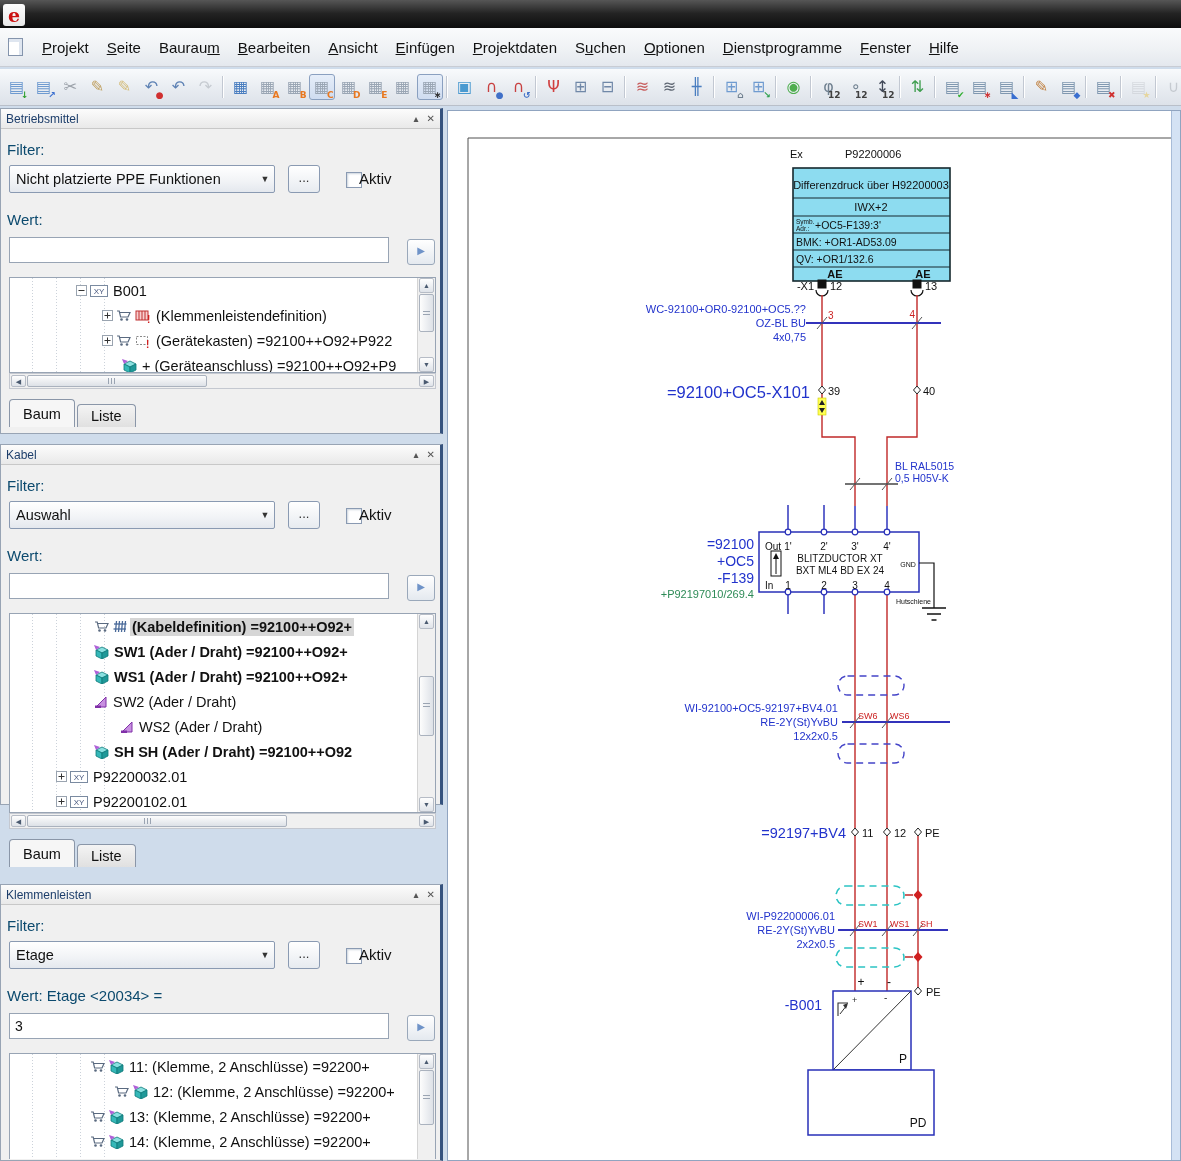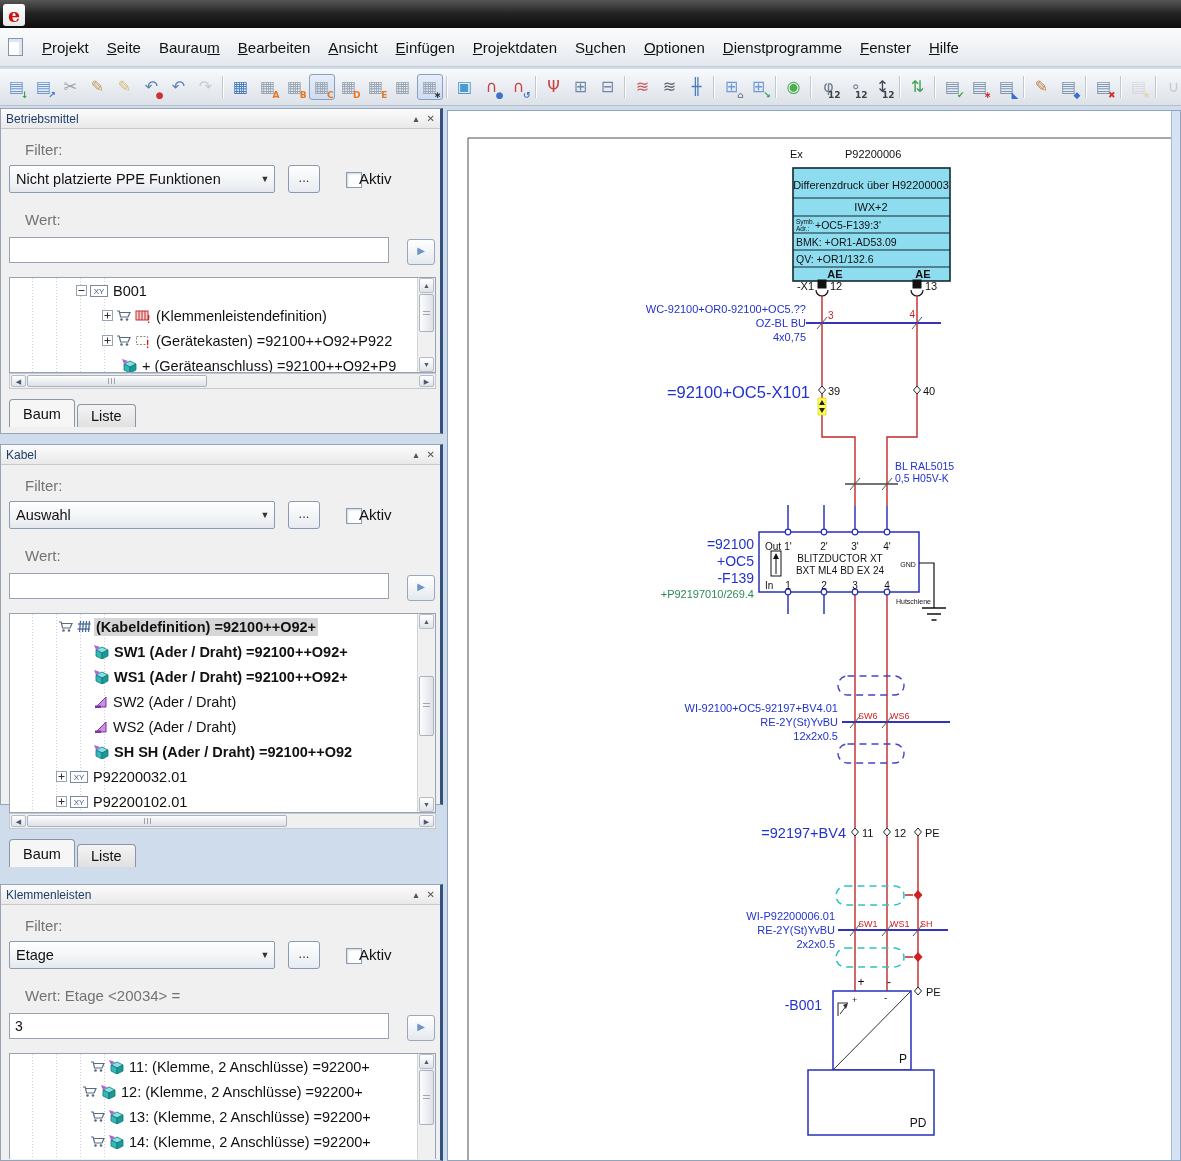--- a/index.html
+++ b/index.html
@@ -36,21 +36,21 @@
   .tb-ov{position:absolute;right:0px;bottom:-1px;font-size:9px;font-weight:bold;font-family:"DejaVu Sans",sans-serif;}
   .tb-sep{width:1px;height:22px;background:#c2c8d2;margin:0 3px;flex:0 0 auto;border-right:1px solid #fff;}
   
   .left-col{position:absolute;left:0;top:108px;width:443px;bottom:0;}
   .panel{position:absolute;left:0;width:443px;background:#f0f0f0;
     border:1px solid #98a4b4;border-right:3px solid #35527e;box-sizing:border-box;}
   .panel-header{position:absolute;left:0;top:0;right:0;height:20px;background:linear-gradient(#fcfcfc,#e9e9e9);
     border-bottom:1px solid #c8c8c8;display:flex;align-items:center;padding:0 5px;box-sizing:border-box;}
   .panel-title{font-size:12px;color:#1d3e6b;flex:1;}
   .ph-btn{font-size:10px;color:#555;margin-left:8px;line-height:10px;}
-  .flabel{position:absolute;left:24px;font-size:15px;color:#737373;}
+  .flabel{position:absolute;left:6px;font-size:15px;color:#0c4a6e;}
   .dropdown{position:absolute;left:8px;width:266px;height:28px;border:1px solid #8a9ab2;border-radius:2px;
     background:linear-gradient(#ffffff,#f1f3f6 60%,#e4e8ee);display:flex;align-items:center;box-sizing:border-box;}
   .dd-text{flex:1;font-size:14.5px;padding-left:6px;color:#111;white-space:nowrap;overflow:hidden;}
   .dd-arrow{width:18px;text-align:center;font-size:9px;color:#333;}
   .browse-btn{position:absolute;left:287px;width:32px;height:28px;border:1px solid #8a9ab2;border-radius:3px;
     background:linear-gradient(#ffffff,#e7ebf0);font-size:13px;color:#333;text-align:center;line-height:24px;box-sizing:border-box;}
   .checkbox{position:absolute;left:345px;width:14px;height:14px;background:#fff;border:1px solid #8a9ab2;
     box-shadow:inset 1px 1px 2px #ccd4de;}
   .cb-label{position:absolute;left:358px;font-size:15px;color:#111;}
   .winput{position:absolute;left:8px;width:380px;height:26px;background:#fff;border:1px solid #98a4b4;
@@ -401,21 +401,21 @@
       <span class="dd-text">Auswahl</span>
       <span class="dd-arrow">▼</span>
     </div>
     <div class="browse-btn" style="top:56px">...</div>
     <div class="checkbox" style="top:63px"></div>
     <div class="cb-label" style="top:61px">Aktiv</div>
     <div class="flabel" style="top:102px">Wert:</div>
     <input class="winput" style="top: 128px;" value="">
     <div class="go-btn" style="top:130px">▶</div>
     <div class="tree" style="top:168px;height:200px">
-      <div class="tree-row bold sel" style="padding-left: 48px;">
+      <div class="tree-row bold sel" style="padding-left: 84px;">
           <span class="ticon">
             <svg width="16" height="13">
               <path d="M1 2 h2.2 l1.4 6 h7.4 l2-4.5 h-10" fill="none" stroke="#5a6a80" stroke-width="1.2"></path>
               <circle cx="5.5" cy="10.5" r="1.3" fill="#5a6a80"></circle>
               <circle cx="11" cy="10.5" r="1.3" fill="#5a6a80"></circle>
             </svg>
           </span>
           <span class="ticon">
             <svg width="14" height="13">
               <g stroke="#4a6a9a" stroke-width="1.3">
@@ -454,21 +454,21 @@
         </div>
         <div class="tree-row" style="padding-left: 84px; text-align: right;">
           <span class="ticon">
             <svg width="14" height="13">
               <polygon points="2,12 12,12 12,2" fill="#c890e0" stroke="#8030a8" stroke-width="1"></polygon>
               <rect x="1" y="10.5" width="6" height="2.5" fill="#8030a8"></rect>
             </svg>
           </span>
           <span class="tlabel">SW2 (Ader / Draht)</span>
         </div>
-        <div class="tree-row" style="padding-left: 84px;">
+        <div class="tree-row" style="padding-left: 110px;">
           <span class="ticon">
             <svg width="14" height="13">
               <polygon points="2,12 12,12 12,2" fill="#c890e0" stroke="#8030a8" stroke-width="1"></polygon>
               <rect x="1" y="10.5" width="6" height="2.5" fill="#8030a8"></rect>
             </svg>
           </span>
           <span class="tlabel">WS2 (Ader / Draht)</span>
         </div>
         <div class="tree-row bold" style="padding-left: 84px;">
           <span class="ticon">
@@ -559,21 +559,21 @@
           <span class="ticon">
             <svg width="15" height="14">
               <polygon points="2,5 8,2 14,5 8,8" fill="#8ae0e0" stroke="#0c7878" stroke-width="0.8"></polygon>
               <polygon points="2,5 8,8 8,14 2,11" fill="#35b8b8" stroke="#0c7878" stroke-width="0.8"></polygon>
               <polygon points="8,8 14,5 14,11 8,14" fill="#1f9898" stroke="#0c7878" stroke-width="0.8"></polygon>
               <polygon points="0,0 6,2 2,5" fill="#b060d8"></polygon>
             </svg>
           </span>
           <span class="tlabel">11: (Klemme, 2 Anschlüsse) =92200+</span>
         </div>
-        <div class="tree-row" style="padding-left: 72px;">
+        <div class="tree-row" style="padding-left: 104px;">
           <span class="ticon">
             <svg width="16" height="13">
               <path d="M1 2 h2.2 l1.4 6 h7.4 l2-4.5 h-10" fill="none" stroke="#5a6a80" stroke-width="1.2"></path>
               <circle cx="5.5" cy="10.5" r="1.3" fill="#5a6a80"></circle>
               <circle cx="11" cy="10.5" r="1.3" fill="#5a6a80"></circle>
             </svg>
           </span>
           <span class="ticon">
             <svg width="15" height="14">
               <polygon points="2,5 8,2 14,5 8,8" fill="#8ae0e0" stroke="#0c7878" stroke-width="0.8"></polygon>

